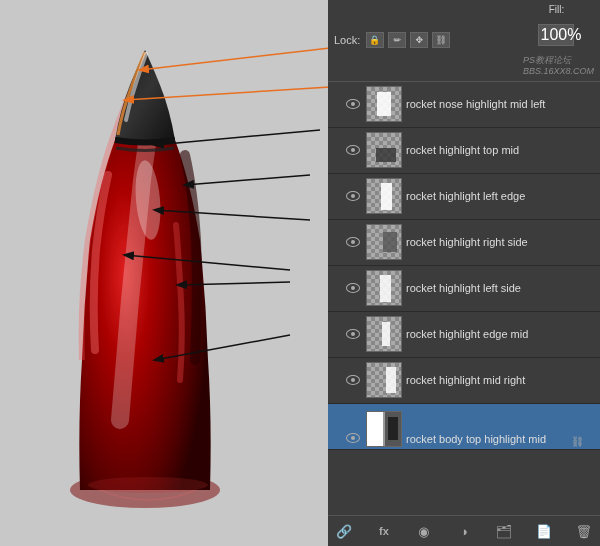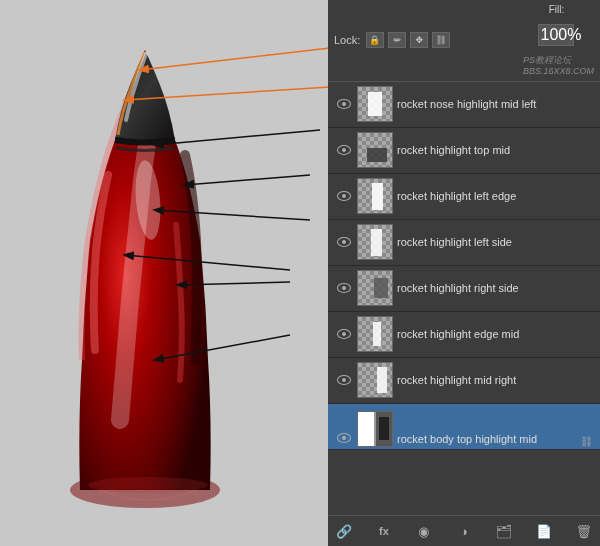--- a/index.html
+++ b/index.html
@@ -110,21 +110,21 @@
       overflow-y: auto;
       overflow-x: hidden;
     }
 
     .layer-item {
       display: flex;
       align-items: center;
       height: 46px;
       background: #3c3c3c;
       border-bottom: 1px solid #2a2a2a;
-      padding: 2px 7px;
+      padding: 2px 16px;
       cursor: pointer;
       position: relative;
     }
 
     .layer-item.selected {
       background: #3d6d9e;
       align-items: flex-end;
     }
 
     .layer-eye {
@@ -421,37 +421,37 @@
       <span class="layer-name">rocket highlight left edge</span>
     </div>
 
     <div class="layer-item">
       <div class="layer-eye">
         <div class="eye-icon"></div>
       </div>
       <div class="layer-thumbnail">
         <div class="thumb-checker"></div>
         <div class="thumb-highlight">
+            <div style="width:40%;height:60%;background:#555;opacity:0.8;margin-left:12px;"></div>
+          </div>
+      </div>
+      <span class="layer-name">rocket highlight right side</span>
+    </div>
+
+    <div class="layer-item">
+      <div class="layer-eye">
+        <div class="eye-icon"></div>
+      </div>
+      <div class="layer-thumbnail">
+        <div class="thumb-checker"></div>
+        <div class="thumb-highlight">
             <div style="width:30%;height:80%;background:white;opacity:0.85;margin-left:3px;"></div>
           </div>
       </div>
       <span class="layer-name">rocket highlight left side</span>
-    </div>
-
-    <div class="layer-item">
-      <div class="layer-eye">
-        <div class="eye-icon"></div>
-      </div>
-      <div class="layer-thumbnail">
-        <div class="thumb-checker"></div>
-        <div class="thumb-highlight">
-            <div style="width:40%;height:60%;background:#555;opacity:0.8;margin-left:12px;"></div>
-          </div>
-      </div>
-      <span class="layer-name">rocket highlight right side</span>
     </div>
 
     <div class="layer-item">
       <div class="layer-eye">
         <div class="eye-icon"></div>
       </div>
       <div class="layer-thumbnail">
         <div class="thumb-checker"></div>
         <div class="thumb-highlight">
             <div style="width:25%;height:70%;background:white;opacity:0.85;margin-left:4px;"></div>

